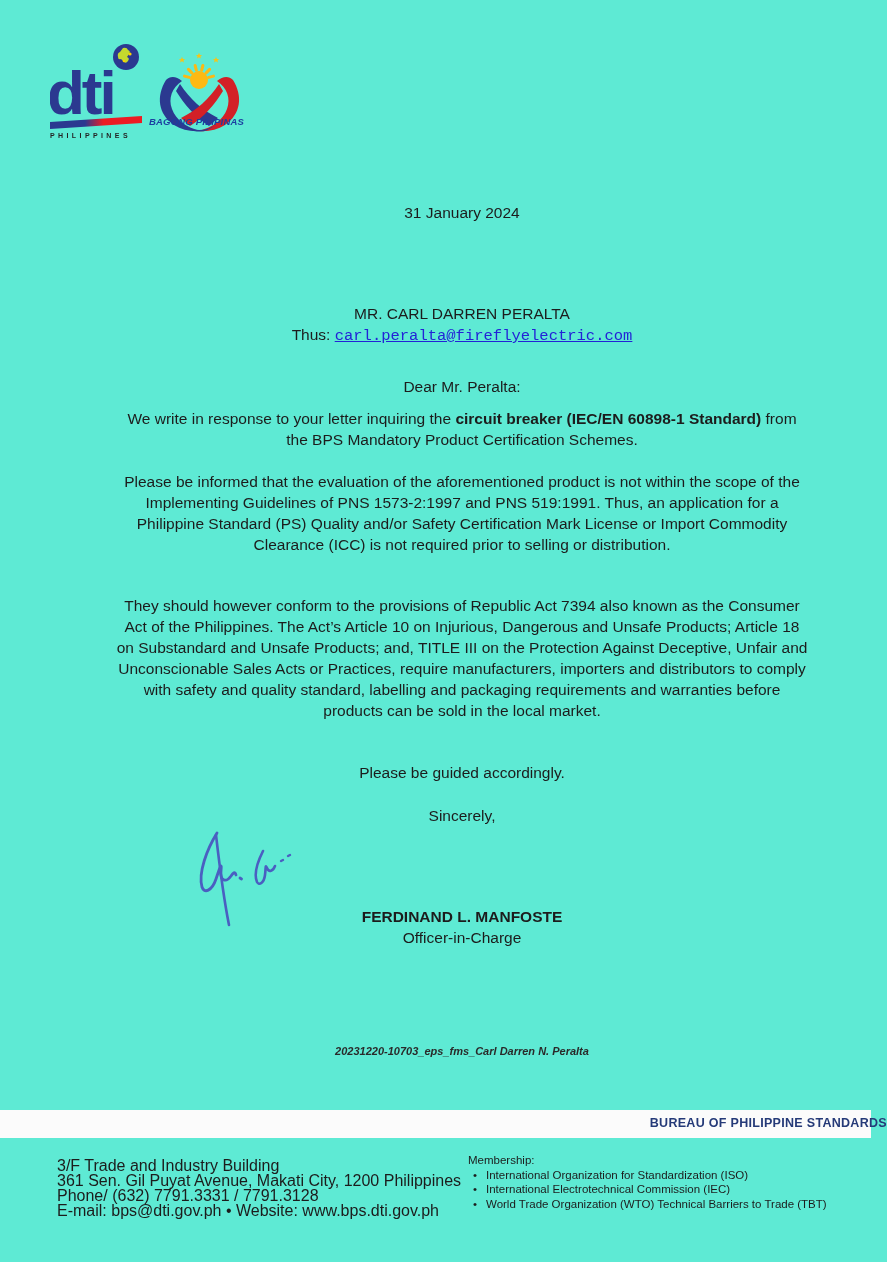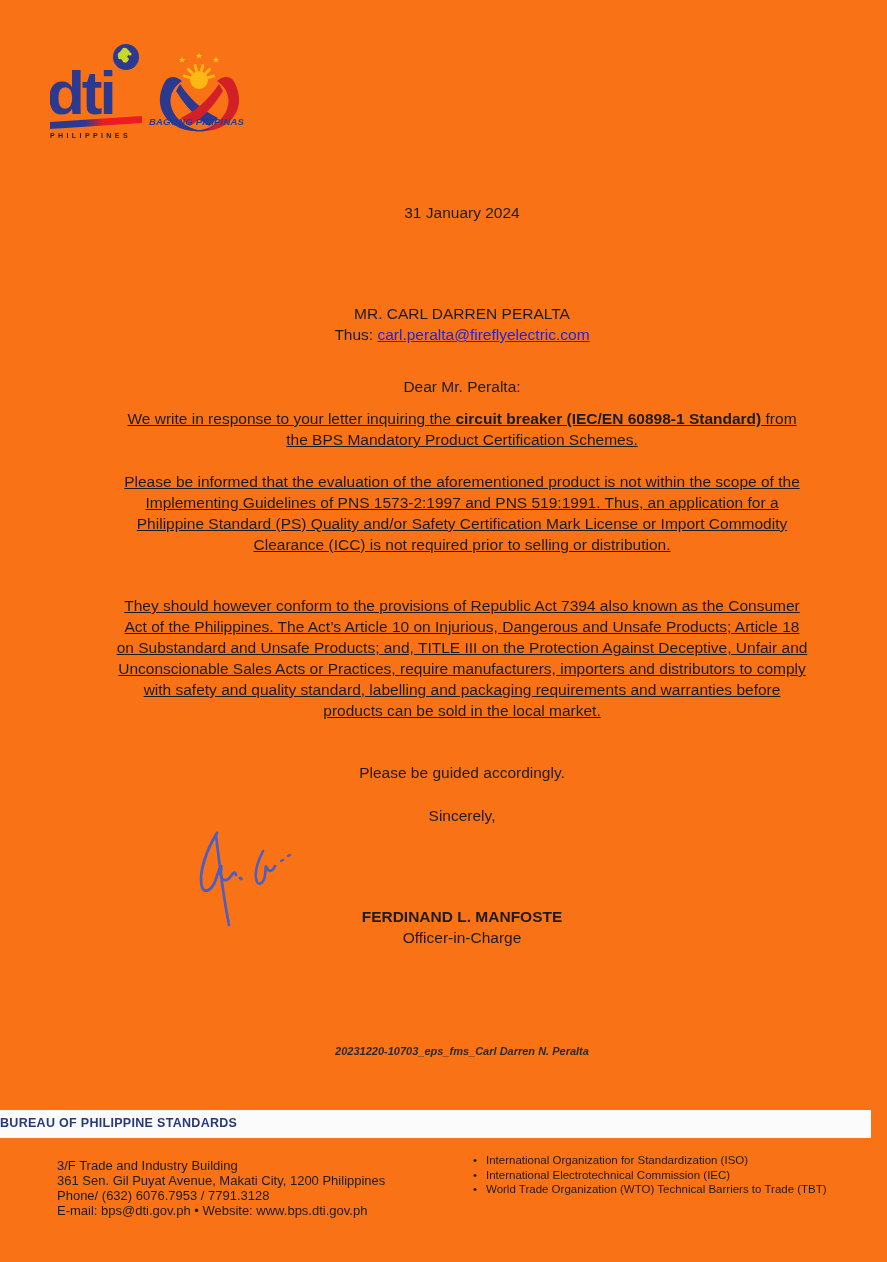--- a/index.html
+++ b/index.html
@@ -1,20 +1,20 @@
 <!DOCTYPE html>
 <html><head>
 <meta charset="utf-8">
 <style>
   html,body{margin:0;padding:0;background:#e8e8e8;}
   .page{
     position:relative;
     width:887px;height:1262px;
     margin:0 auto;
-    background:#f97316;
+    background:#5eead4;
     font-family:"Liberation Sans",sans-serif;
     color:#1c1c1c;
     overflow:hidden;
   }
   
   .dti-logo{position:absolute;left:50px;top:42px;width:92px;height:92px;}
   .dti-caption{
     position:absolute;left:50px;top:132px;width:94px;
     font-size:7px;font-weight:bold;letter-spacing:3.4px;color:#231f20;
     white-space:nowrap;
@@ -22,43 +22,43 @@
   .bagong-logo{position:absolute;left:152px;top:52px;width:95px;height:80px;}
   .bagong-caption{
     position:absolute;left:149px;top:116px;width:100px;
     font-size:9.5px;font-weight:bold;font-style:italic;color:#1b3fa0;
     letter-spacing:0.2px;white-space:nowrap;
   }
   
   .letter{position:absolute;left:115px;top:195px;width:694px;}
   .letter p,.letter div{margin:0;text-align:center;}
   .blk{position:absolute;left:0;width:694px;font-size:15.5px;line-height:21px;}
-  .just{text-align:justify;text-decoration:underline;}
+  .just{text-align:justify;}
   .date{top:7px;}
   .recipient{top:108px;}
   .recipient .name{font-weight:normal;}
-  .email-link{color:#2323d6;text-decoration:underline;cursor:pointer;}
+  .email-link{color:#2323d6;text-decoration:underline;cursor:pointer;font-family:Liberation Mono, monospace;}
   .salutation{top:181px;}
   .para1{top:213px;}
   .para2{top:276px;}
   .para3{top:400px;}
   .guidance{top:567px;}
   .closing{top:610px;}
   .sig-svg{position:absolute;left:60px;top:628px;width:130px;height:104px;}
   .signer-name{top:711px;font-weight:bold;}
   .signer-title{top:732px;}
   .reference{top:846px;font-size:11px;font-style:italic;color:#2a2a2a;font-weight:bold;}
   .bold{font-weight:bold;}
   
   .footer-band{position:absolute;left:0;top:1110px;width:871px;height:28px;background:#fbfbfb;}
   .bureau-title{
-    position:absolute;left:0;top:1116px;width:887px;text-align:left;
+    position:absolute;left:0;top:1116px;width:887px;text-align:right;
     font-size:12.5px;font-weight:bold;color:#253a78;letter-spacing:0.3px;
   }
-  .footer-left{position:absolute;left:57px;top:1158px;font-size:13px;line-height:15px;color:#1c1c1c;}
+  .footer-left{position:absolute;left:57px;top:1158px;font-size:16px;line-height:15px;color:#1c1c1c;}
   .footer-right{position:absolute;left:468px;top:1153px;font-size:11.5px;line-height:14.5px;color:#1c1c1c;}
   .mem-item{display:flex;padding-left:5px;}
   .mem-bullet{width:13px;flex:0 0 13px;}
   .mem-sub{padding-left:36px;}
 </style>
 </head>
 <body>
 
 <div class="page">
 
@@ -138,25 +138,26 @@
 
     <div class="blk reference">20231220-10703_eps_fms_Carl Darren N. Peralta</div>
   </div>
 
   <div class="footer-band"></div>
   <div class="bureau-title">BUREAU OF PHILIPPINE STANDARDS</div>
 
   <div class="footer-left">
     <div>3/F Trade and Industry Building</div>
     <div>361 Sen. Gil Puyat Avenue, Makati City, 1200 Philippines</div>
-    <div>Phone/ (632) 6076.7953 / 7791.3128</div>
+    <div>Phone/ (632) 7791.3331 / 7791.3128</div>
     <div>E-mail: bps@dti.gov.ph • Website: www.bps.dti.gov.ph</div>
   </div>
 
   <div class="footer-right">
+    <div>Membership:</div>
     <div class="mem-item">
       <span class="mem-bullet">•</span>
       <span>International Organization for Standardization (ISO)</span>
     </div>
     <div class="mem-item">
       <span class="mem-bullet">•</span>
       <span>International Electrotechnical Commission (IEC)</span>
     </div>
     <div class="mem-item">
       <span class="mem-bullet">•</span>

